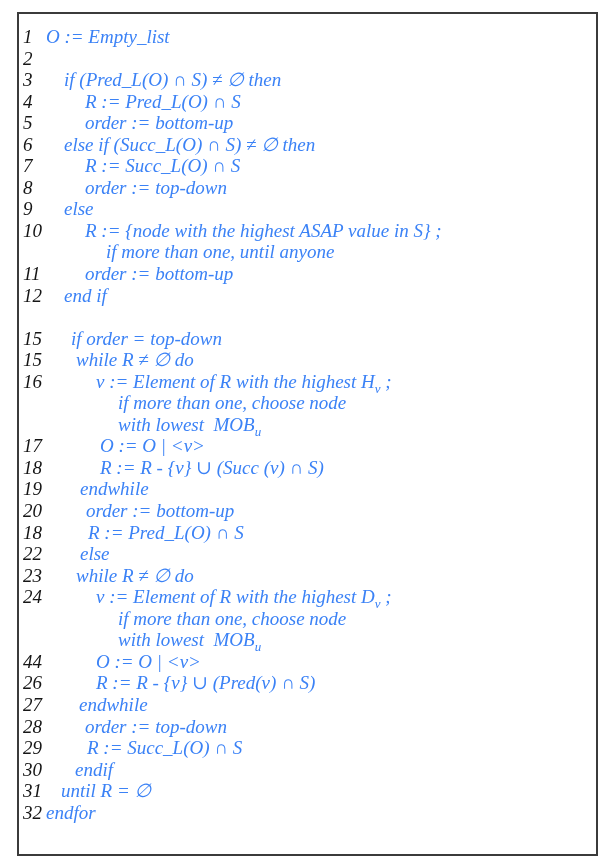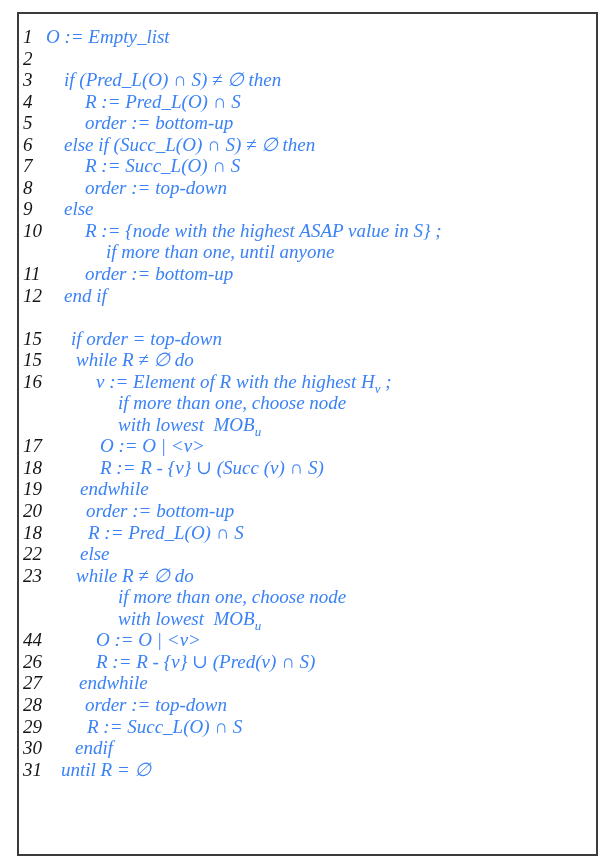--- a/index.html
+++ b/index.html
@@ -77,24 +77,26 @@
         <div class="code-row"><span class="line-num">16</span><span class="line-text" style="padding-left: 50px;">v := Element of R with the highest H<sub>v</sub> ;</span></div>
         <div class="code-row"><span class="line-num"></span><span class="line-text" style="padding-left: 72px;">if more than one, choose node</span></div>
         <div class="code-row"><span class="line-num"></span><span class="line-text" style="padding-left: 72px;">with lowest  MOB<sub>u</sub></span></div>
         <div class="code-row"><span class="line-num">17</span><span class="line-text" style="padding-left: 54px;">O := O | &lt;v&gt;</span></div>
         <div class="code-row"><span class="line-num">18</span><span class="line-text" style="padding-left: 54px;">R := R - {v} ∪ (Succ (v) ∩ S)</span></div>
         <div class="code-row"><span class="line-num">19</span><span class="line-text" style="padding-left: 34px;">endwhile</span></div>
         <div class="code-row"><span class="line-num">20</span><span class="line-text" style="padding-left: 40px;">order := bottom-up</span></div>
         <div class="code-row"><span class="line-num">18</span><span class="line-text" style="padding-left: 42px;">R := Pred_L(O) ∩ S</span></div>
         <div class="code-row"><span class="line-num">22</span><span class="line-text" style="padding-left: 34px;">else</span></div>
         <div class="code-row"><span class="line-num">23</span><span class="line-text" style="padding-left: 30px;">while R ≠ ∅ do</span></div>
+        <div class="code-row"><span class="line-num">24</span><span class="line-text" style="padding-left: 50px;">v := Element of R with the highest D<sub>v</sub> ;</span></div>
         <div class="code-row"><span class="line-num"></span><span class="line-text" style="padding-left: 72px;">if more than one, choose node</span></div>
         <div class="code-row"><span class="line-num"></span><span class="line-text" style="padding-left: 72px;">with lowest  MOB<sub>u</sub></span></div>
         <div class="code-row"><span class="line-num">44</span><span class="line-text" style="padding-left: 50px;">O := O | &lt;v&gt;</span></div>
         <div class="code-row"><span class="line-num">26</span><span class="line-text" style="padding-left: 50px;">R := R - {v} ∪ (Pred(v) ∩ S)</span></div>
         <div class="code-row"><span class="line-num">27</span><span class="line-text" style="padding-left: 33px;">endwhile</span></div>
         <div class="code-row"><span class="line-num">28</span><span class="line-text" style="padding-left: 39px;">order := top-down</span></div>
         <div class="code-row"><span class="line-num">29</span><span class="line-text" style="padding-left: 41px;">R := Succ_L(O) ∩ S</span></div>
         <div class="code-row"><span class="line-num">30</span><span class="line-text" style="padding-left: 29px;">endif</span></div>
         <div class="code-row"><span class="line-num">31</span><span class="line-text" style="padding-left: 15px; text-align: right;">until R = ∅</span></div>
+        <div class="code-row"><span class="line-num">32</span><span class="line-text" style="padding-left: 0px;">endfor</span></div>
       </div>
   </div>
 </div>
 
 </body></html>

